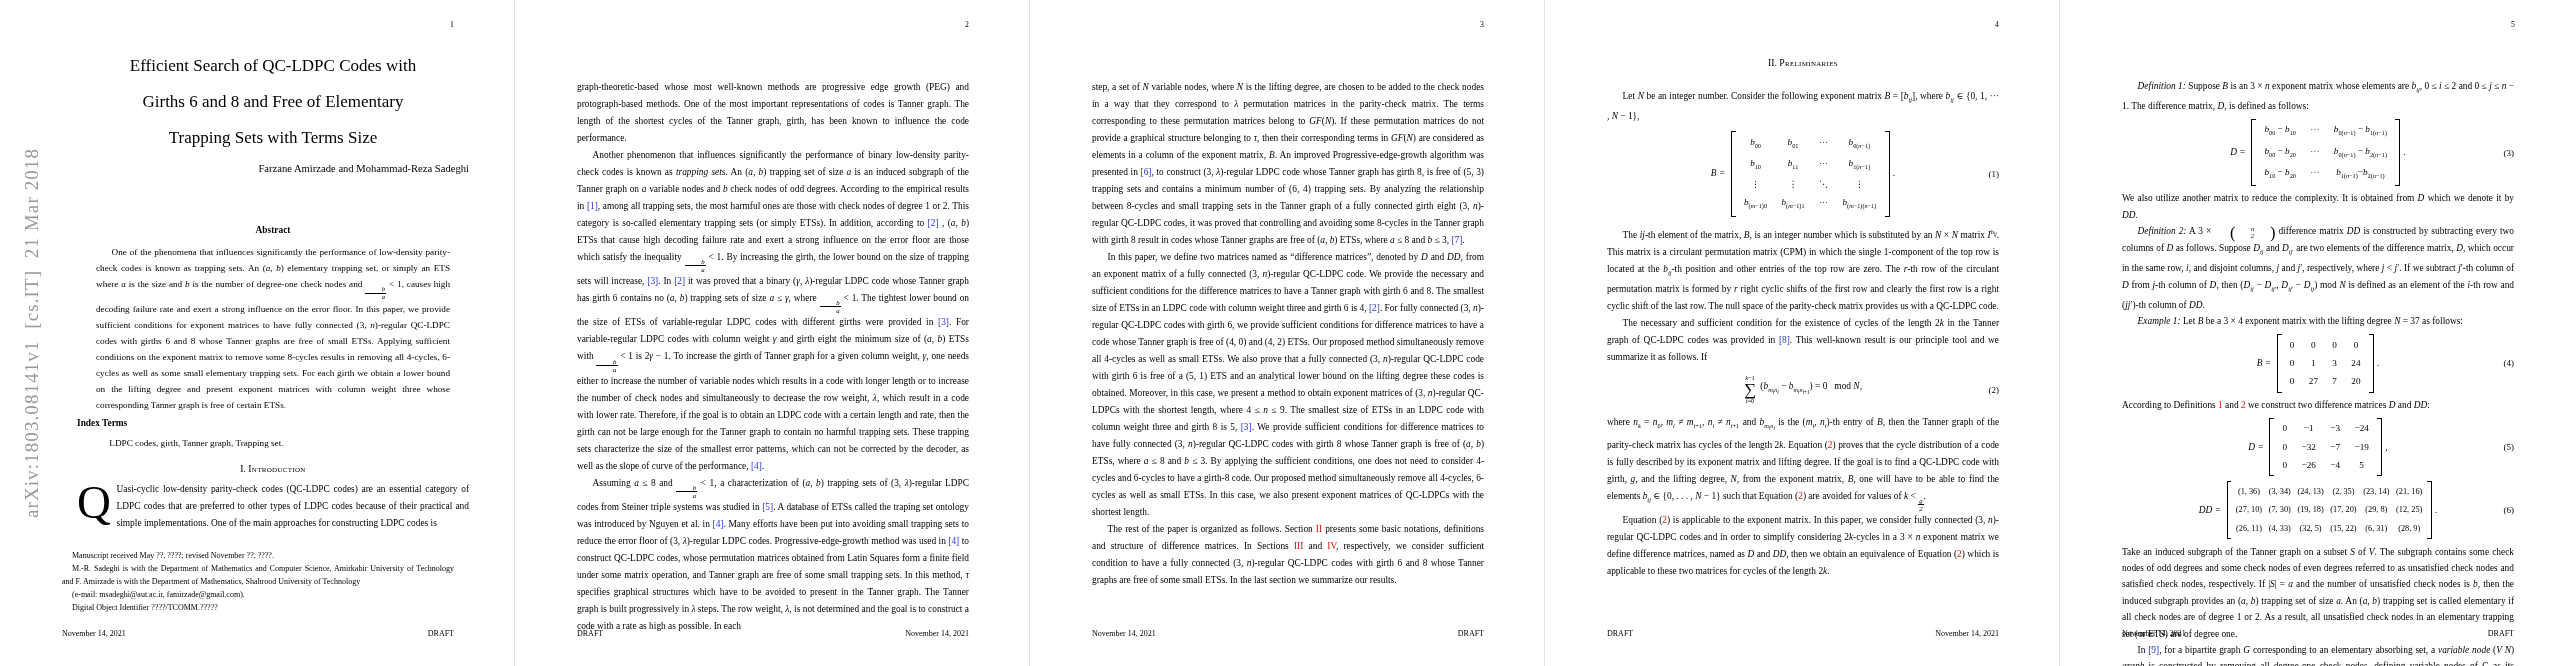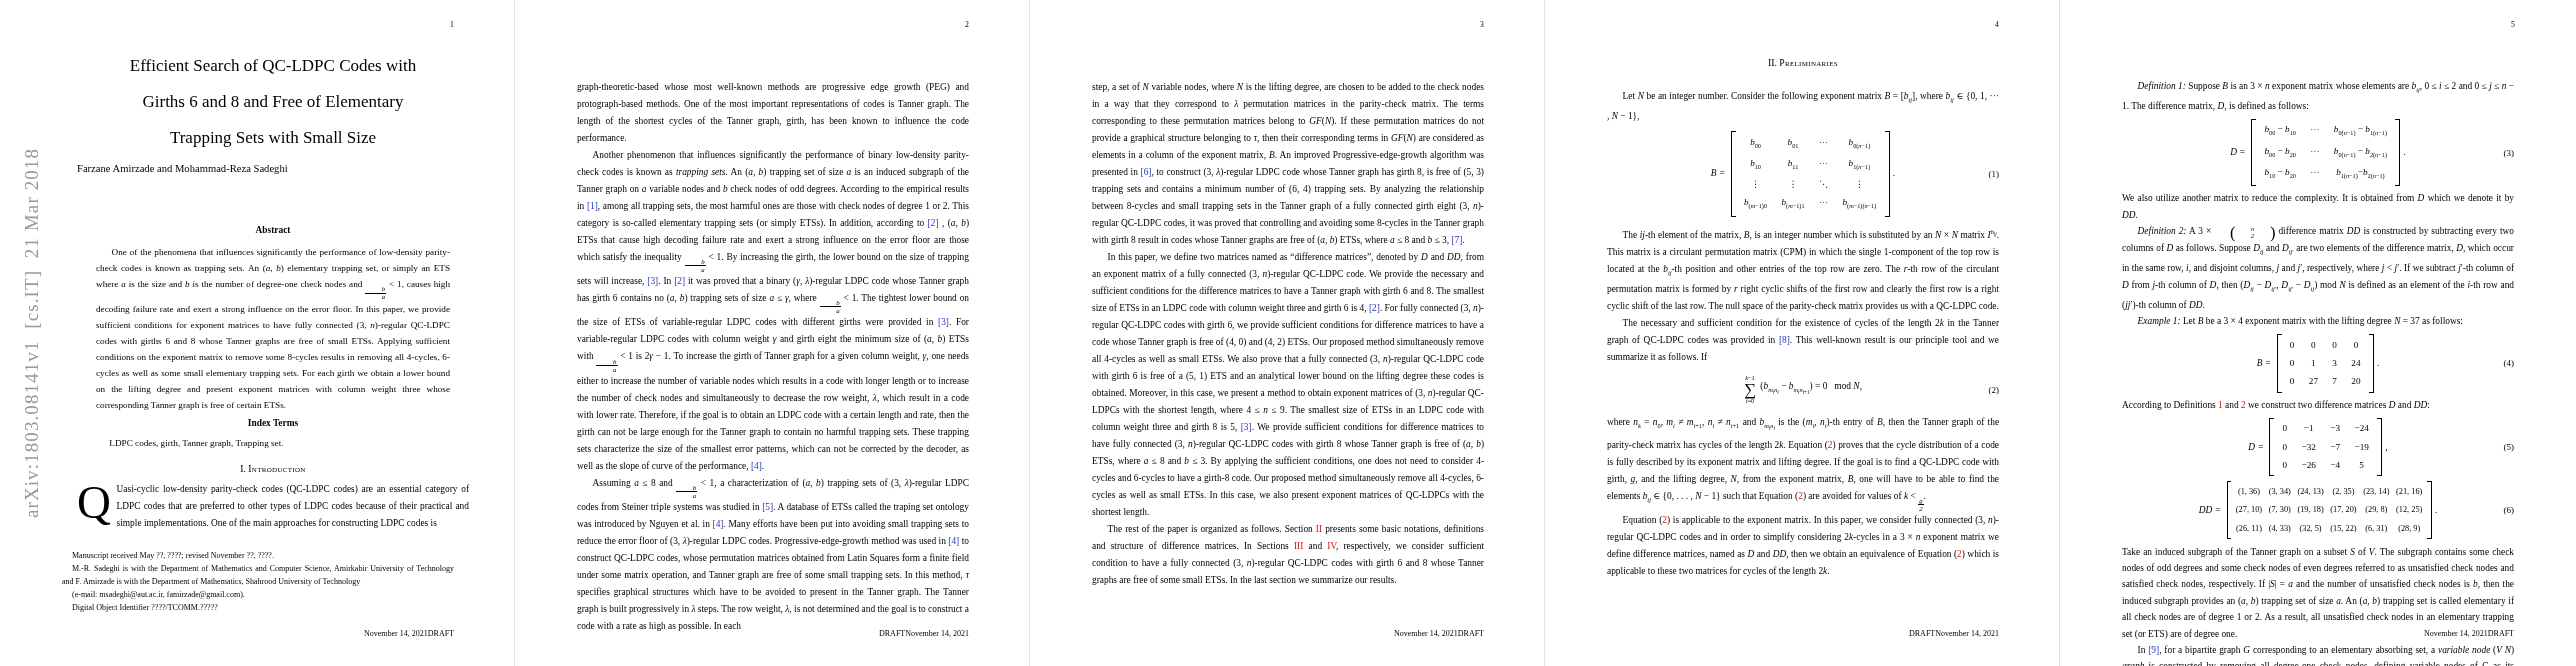--- a/index.html
+++ b/index.html
@@ -6,21 +6,21 @@
   #sheet{display:flex;width:2576px;height:667px;background:#fff;
          font-family:"Liberation Serif","DejaVu Serif","DejaVu Sans",serif;color:#000;}
   .page{position:relative;width:515px;height:667px;background:#fff;overflow:hidden;
         border-right:0.6px solid #e4e4e4;box-sizing:border-box;}
   .page:last-child{border-right:none;}
   .pagenum{position:absolute;top:20px;right:60px;font-size:7.8px;}
   .pbody{position:absolute;left:62px;width:392px;top:79px;font-size:9.4px;line-height:17px;text-align:justify;}
   .pbody p{margin:0;}
   .ind{text-indent:15.6px;}
   .footer{position:absolute;left:62px;width:392px;top:629px;display:flex;
-          justify-content:flex-end;font-size:8px;}
+          justify-content:space-between;font-size:8px;}
   .sc{font-variant:small-caps;letter-spacing:0.3px;}
   .secheading{text-align:center;text-indent:0;font-size:9.7px;margin:0;}
   .mi,.it{font-style:italic;}
   .cblue{color:var(--refblue,#2233bb);}
   .cred{color:var(--refred,#dd1111);}
   sub{font-size:68%;}
   sup{font-size:68%;}
   sub.t2,sup .t2{font-size:80%;}
   
   .frac{display:inline-flex;flex-direction:column;align-items:center;vertical-align:-0.6em;
@@ -42,24 +42,24 @@
   .mbody{display:table;margin:1.7px 1.1px;}
   .mrow{display:table-row;}
   .mcell{display:table-cell;text-align:center;padding:1.7px 7.2px;line-height:15px;font-size:9.2px;}
   .eq6m .mcell{padding:1.7px 3.3px;font-size:8.3px;}
   .sum{display:inline-flex;flex-direction:column;align-items:center;line-height:1;margin-right:4.4px;}
   .sum .lim{font-size:6.4px;}
   .sum .sig{font-size:16.7px;}
   
   .p1body{position:absolute;left:77px;width:392px;top:48px;}
   .title{text-align:center;font-size:17px;line-height:36px;margin:0;}
-  .authors{text-align:left;font-size:10.6px;margin:6.7px 0 0;}
+  .authors{text-align:right;font-size:10.6px;margin:6.7px 0 0;}
   .absheading{text-align:center;font-weight:bold;font-size:9.4px;margin:51px 0 0;}
   .abstract{width:354px;margin:9px auto 0;font-size:9.2px;line-height:16px;text-align:justify;}
-  .itheading{text-align:center;font-weight:bold;font-size:9.4px;margin:5.6px 0 0;}
+  .itheading{text-align:left;font-weight:bold;font-size:9.4px;margin:5.6px 0 0;}
   .indexterms{width:354px;margin:6.7px auto 0;font-size:9.2px;line-height:16px;text-align:justify;text-indent:13.3px;}
   .introheading{margin-top:12.2px;}
   .intro{margin:6.7px 0 0;font-size:9.4px;line-height:17px;text-align:justify;}
   .dropcap{float:left;font-size:47px;line-height:36px;padding:3.3px 5.6px 0 0;}
   .footnotes{position:absolute;left:62px;width:392px;top:549px;font-size:8px;line-height:13px;text-align:justify;}
   .footnotes p{margin:0;text-indent:10px;}
   .watermark{position:absolute;top:333px;left:32px;transform:translate(-50%,-50%) rotate(-90deg);
              white-space:pre;font-size:19px;letter-spacing:1.1px;color:var(--wmgray,#999);}
   
   .pbody.top96{top:54px;}
@@ -69,21 +69,21 @@
 <body>
 
 <div id="sheet">
 
   <div class="page">
     <div class="pagenum">1</div>
     <div class="watermark">arXiv:1803.08141v1  [cs.IT]  21 Mar 2018</div>
     <div class="p1body">
       <p class="title"><span>Efficient Search of QC-LDPC Codes with</span><br>
         <span>Girths 6 and 8 and Free of Elementary</span><br>
-        <span>Trapping Sets with Small Size</span></p>
+        <span>Trapping Sets with Terms Size</span></p>
       <p class="authors">Farzane Amirzade and Mohammad-Reza Sadeghi</p>
       <p class="absheading">Abstract</p>
       <p class="abstract ind">One of the phenomena that influences significantly the performance of low-density parity-check codes is known as trapping sets. An (<span class="mi">a, b</span>) elementary trapping set, or simply an ETS where <span class="mi">a</span> is the size and <span class="mi">b</span> is the number of degree-one check nodes and <span class="frac">
             <span class="fn">b</span>
             <span class="fd">a</span>
           </span> &lt; 1, causes high decoding failure rate and exert a strong influence on the error floor. In this paper, we provide sufficient conditions for exponent matrices to have fully connected (3, <span class="mi">n</span>)-regular QC-LDPC codes with girths 6 and 8 whose Tanner graphs are free of small ETSs. Applying sufficient conditions on the exponent matrix to remove some 8-cycles results in removing all 4-cycles, 6-cycles as well as some small elementary trapping sets. For each girth we obtain a lower bound on the lifting degree and present exponent matrices with column weight three whose corresponding Tanner graph is free of certain ETSs.</p>
       <p class="itheading">Index Terms</p>
       <p class="indexterms">LDPC codes, girth, Tanner graph, Trapping set.</p>
       <p class="secheading introheading"><span>I.</span> <span class="sc">Introduction</span></p>
       <p class="intro"><span class="dropcap">Q</span><span>Uasi-cyclic low-density parity-check codes (QC-LDPC codes) are an essential category of LDPC codes that are preferred to other types of LDPC codes because of their practical and simple implementations. One of the main approaches for constructing LDPC codes is</span></p>

